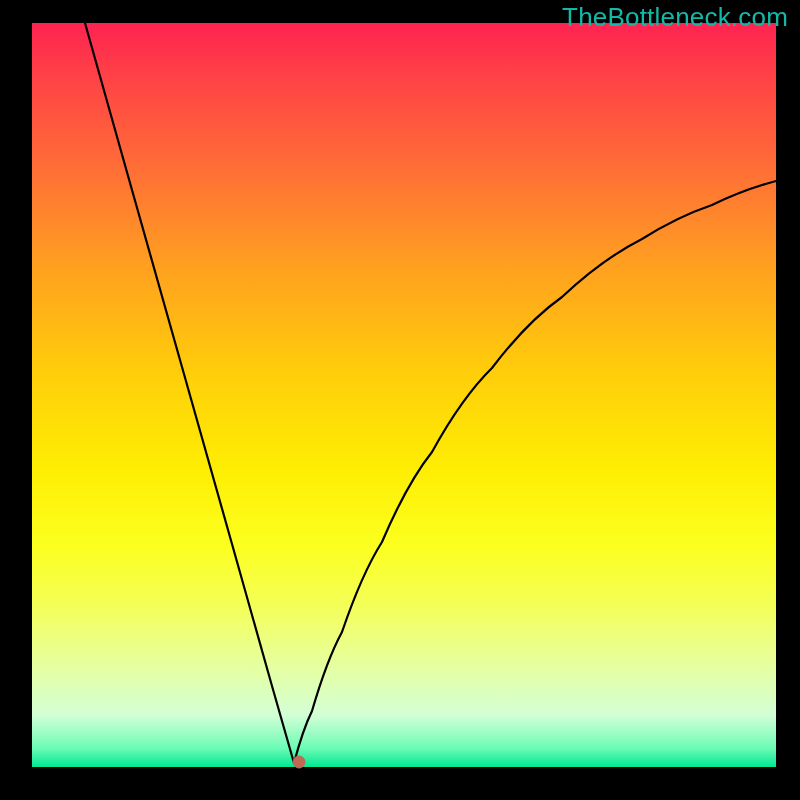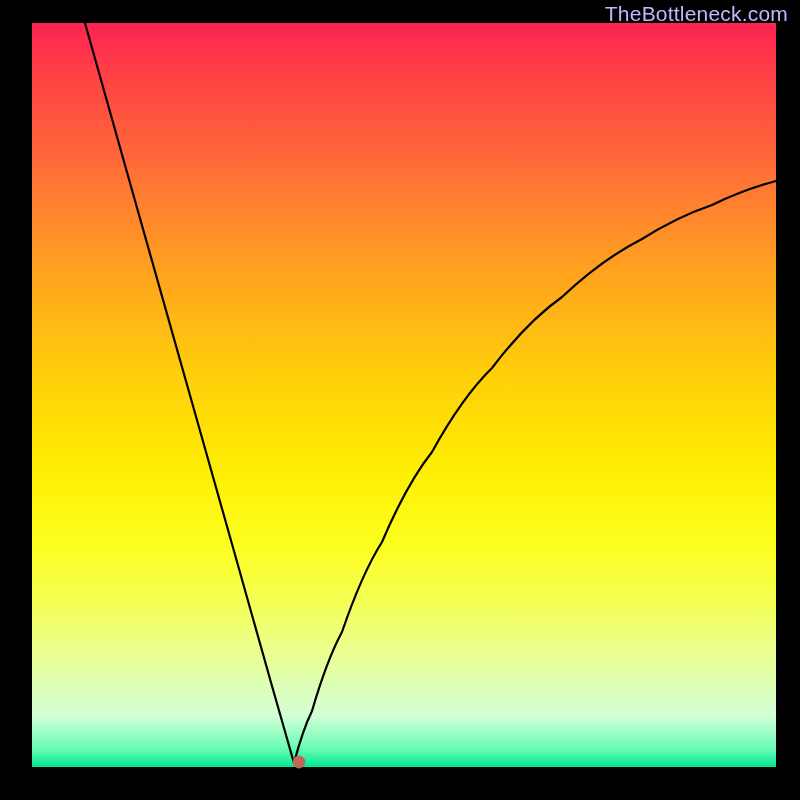--- a/index.html
+++ b/index.html
@@ -13,23 +13,23 @@
   .frame {
     position: relative;
     width: 800px;
     height: 800px;
     background: #000;
   }
   .watermark {
     position: absolute;
     top: 2px;
     right: 12px;
-    color: #c4b5fd;
+    color: #14b8a6;
     font-family: Arial, Helvetica, sans-serif;
-    font-size: 21px;
+    font-size: 26px;
     letter-spacing: 0.2px;
     z-index: 10;
   }
   .plot-area {
     position: absolute;
     left: 32px;
     top: 23px;
     width: 744px;
     height: 744px;
     background: linear-gradient(to bottom,

